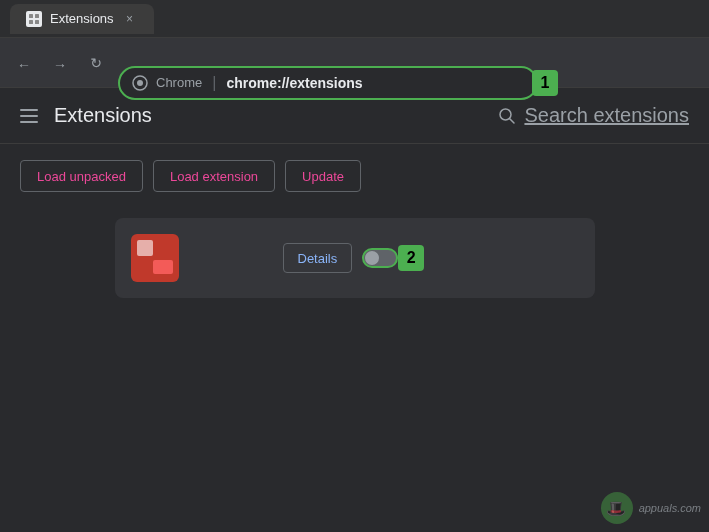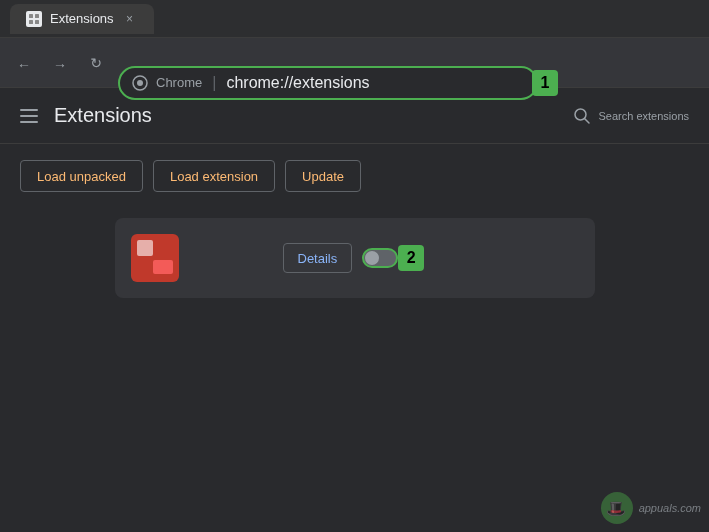--- a/index.html
+++ b/index.html
@@ -101,23 +101,24 @@
       width: 16px;
       height: 16px;
       flex-shrink: 0;
     }
     .address-separator {
       color: #5f6368;
       font-size: 16px;
       margin: 0 2px;
     }
     .address-text {
-      font-size: 16px;
+      font-size: 14px;
       color: #e8eaed;
       white-space: nowrap;
+      font-weight: bold;
     }
     .address-site {
       color: #9aa0a6;
       font-size: 13px;
     }
     .step-badge {
       position: absolute;
       right: -22px;
       top: 50%;
       transform: translateY(-50%);
@@ -172,34 +173,35 @@
     .extensions-title {
       font-size: 20px;
       color: #e8eaed;
       flex: 1;
     }
     .search-area {
       display: flex;
       align-items: center;
       gap: 8px;
       color: #9aa0a6;
-      font-size: 11px;
+      font-size: 20px;
+      text-decoration: underline;
     }
 
     
     .toolbar-row {
       padding: 16px 20px;
       display: flex;
       gap: 10px;
       align-items: center;
     }
     .toolbar-btn {
       border: 1px solid #5f6368;
       background: transparent;
-      color: #fdba74;
+      color: #ec4899;
       font-size: 13px;
       padding: 0 16px;
       border-radius: 4px;
       cursor: pointer;
       height: 32px;
       display: flex;
       align-items: center;
     }
 
     

